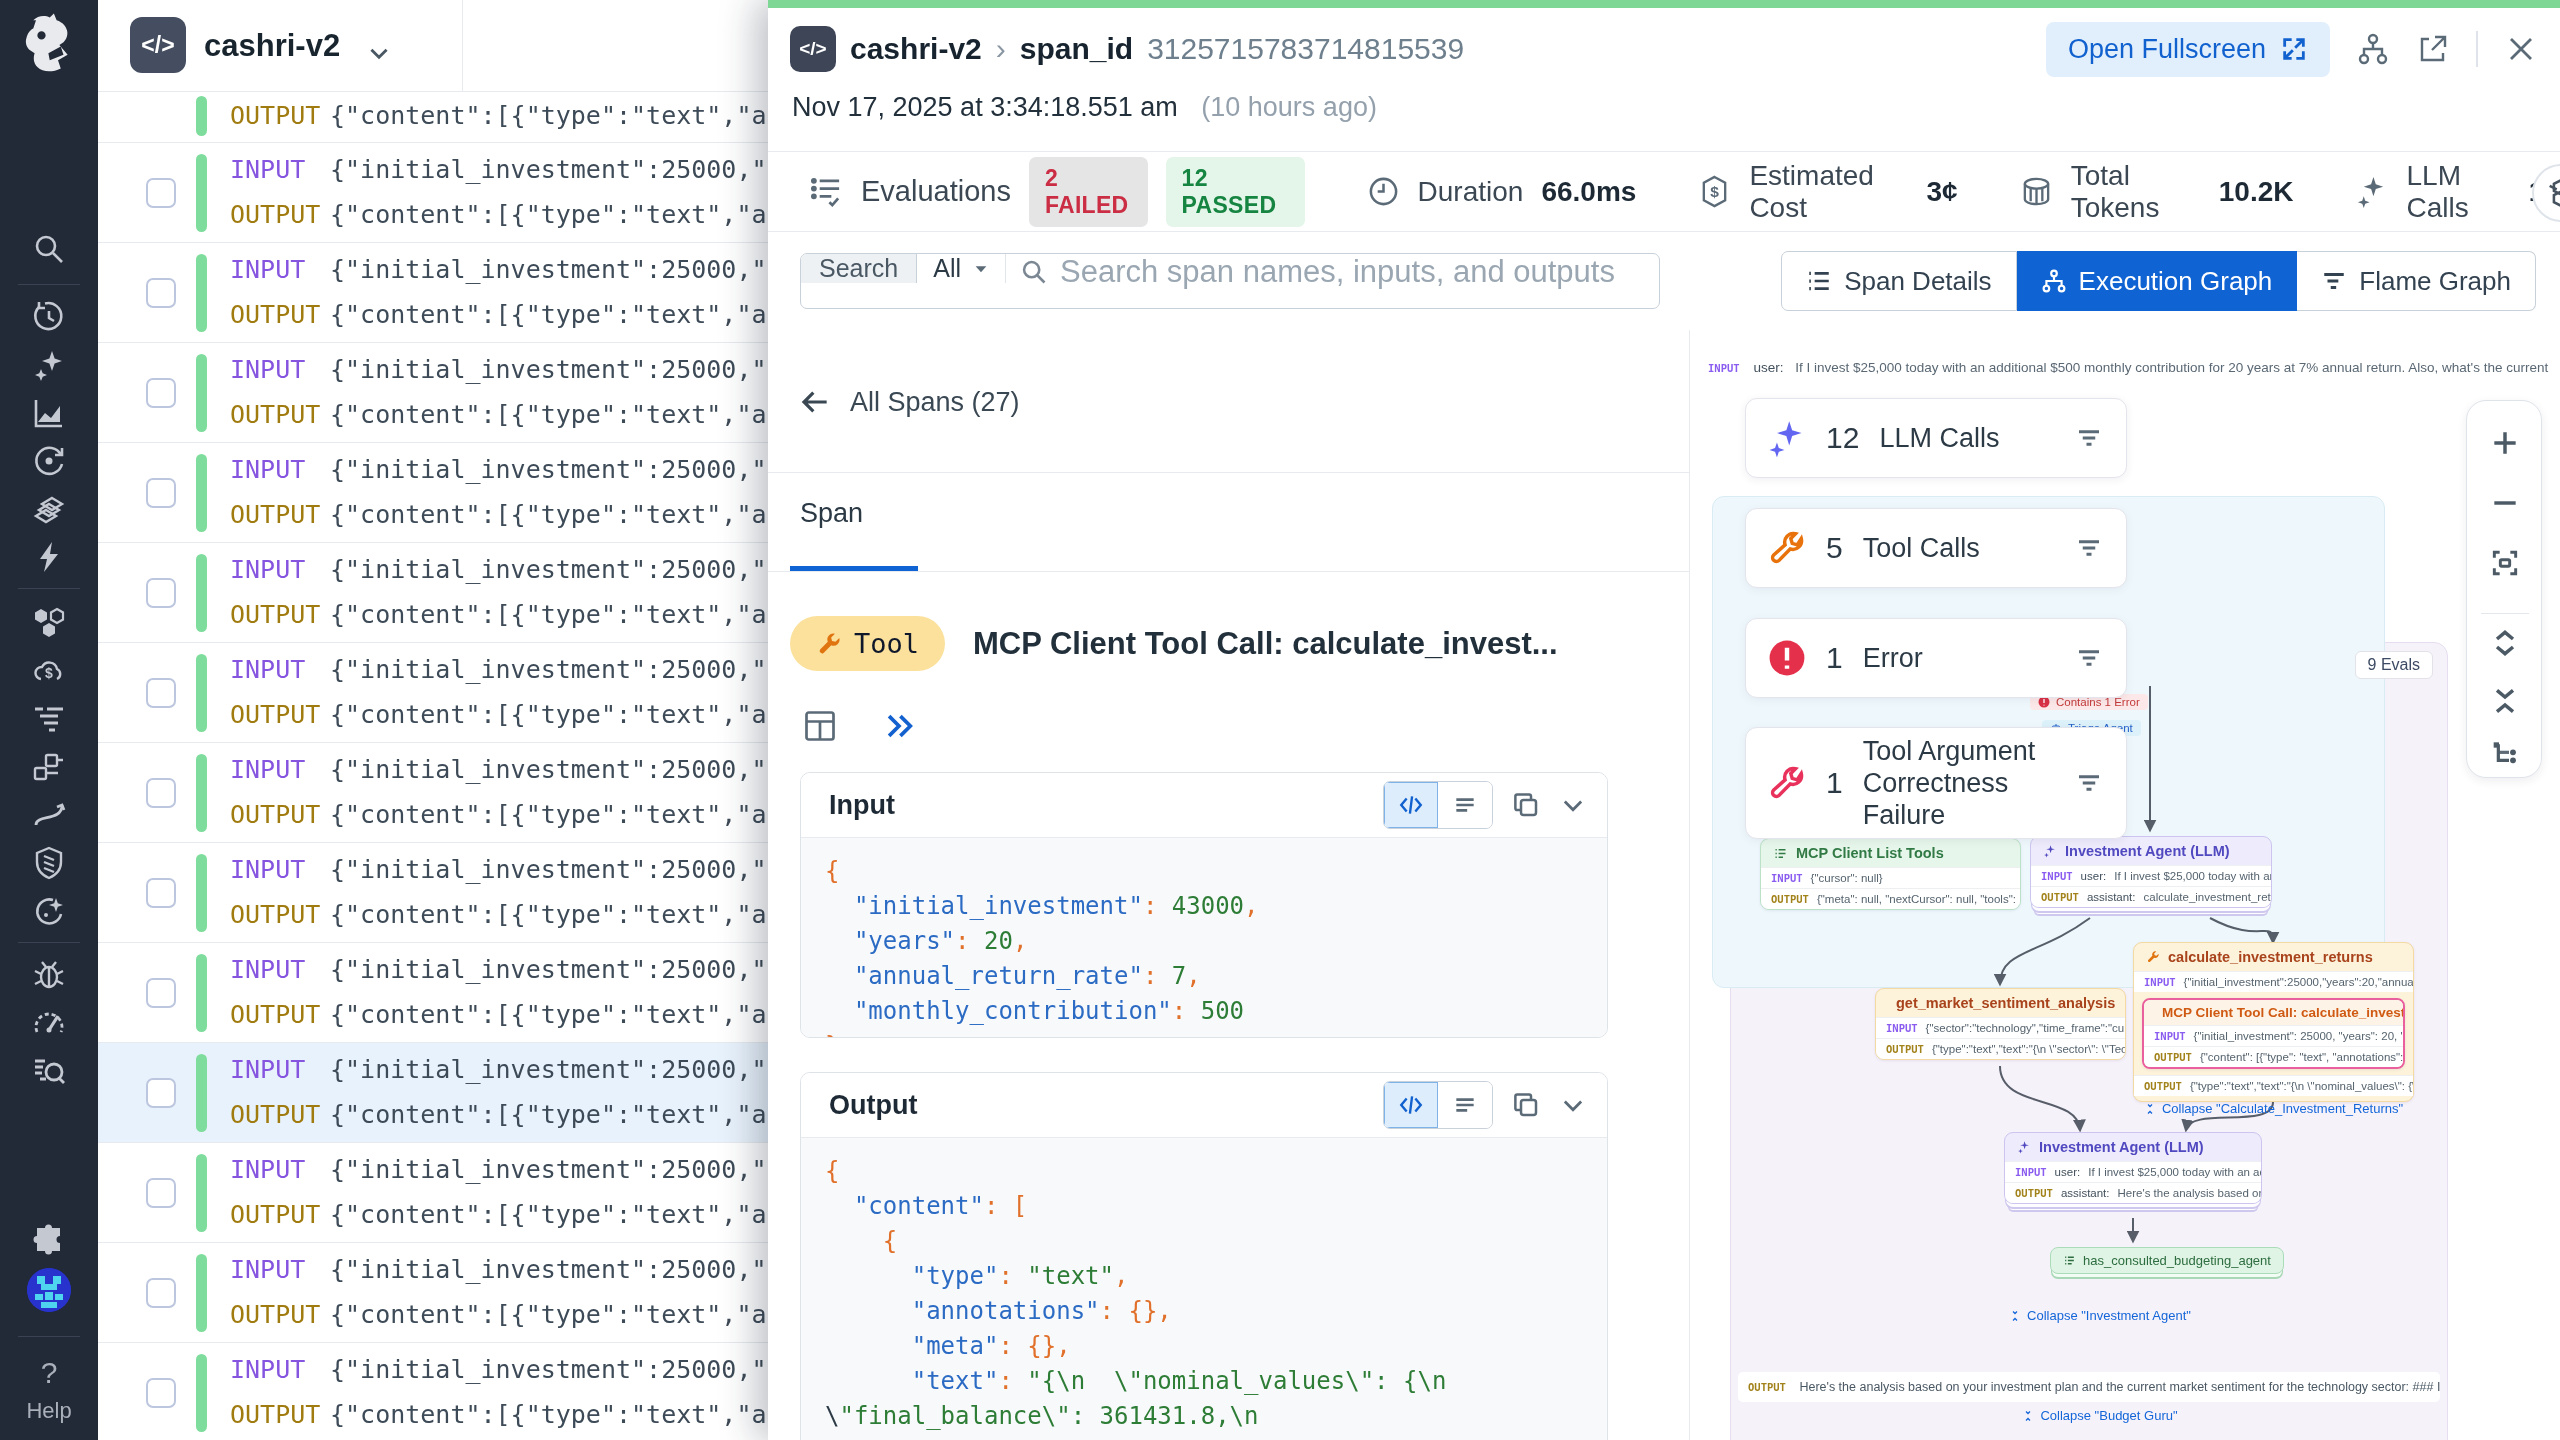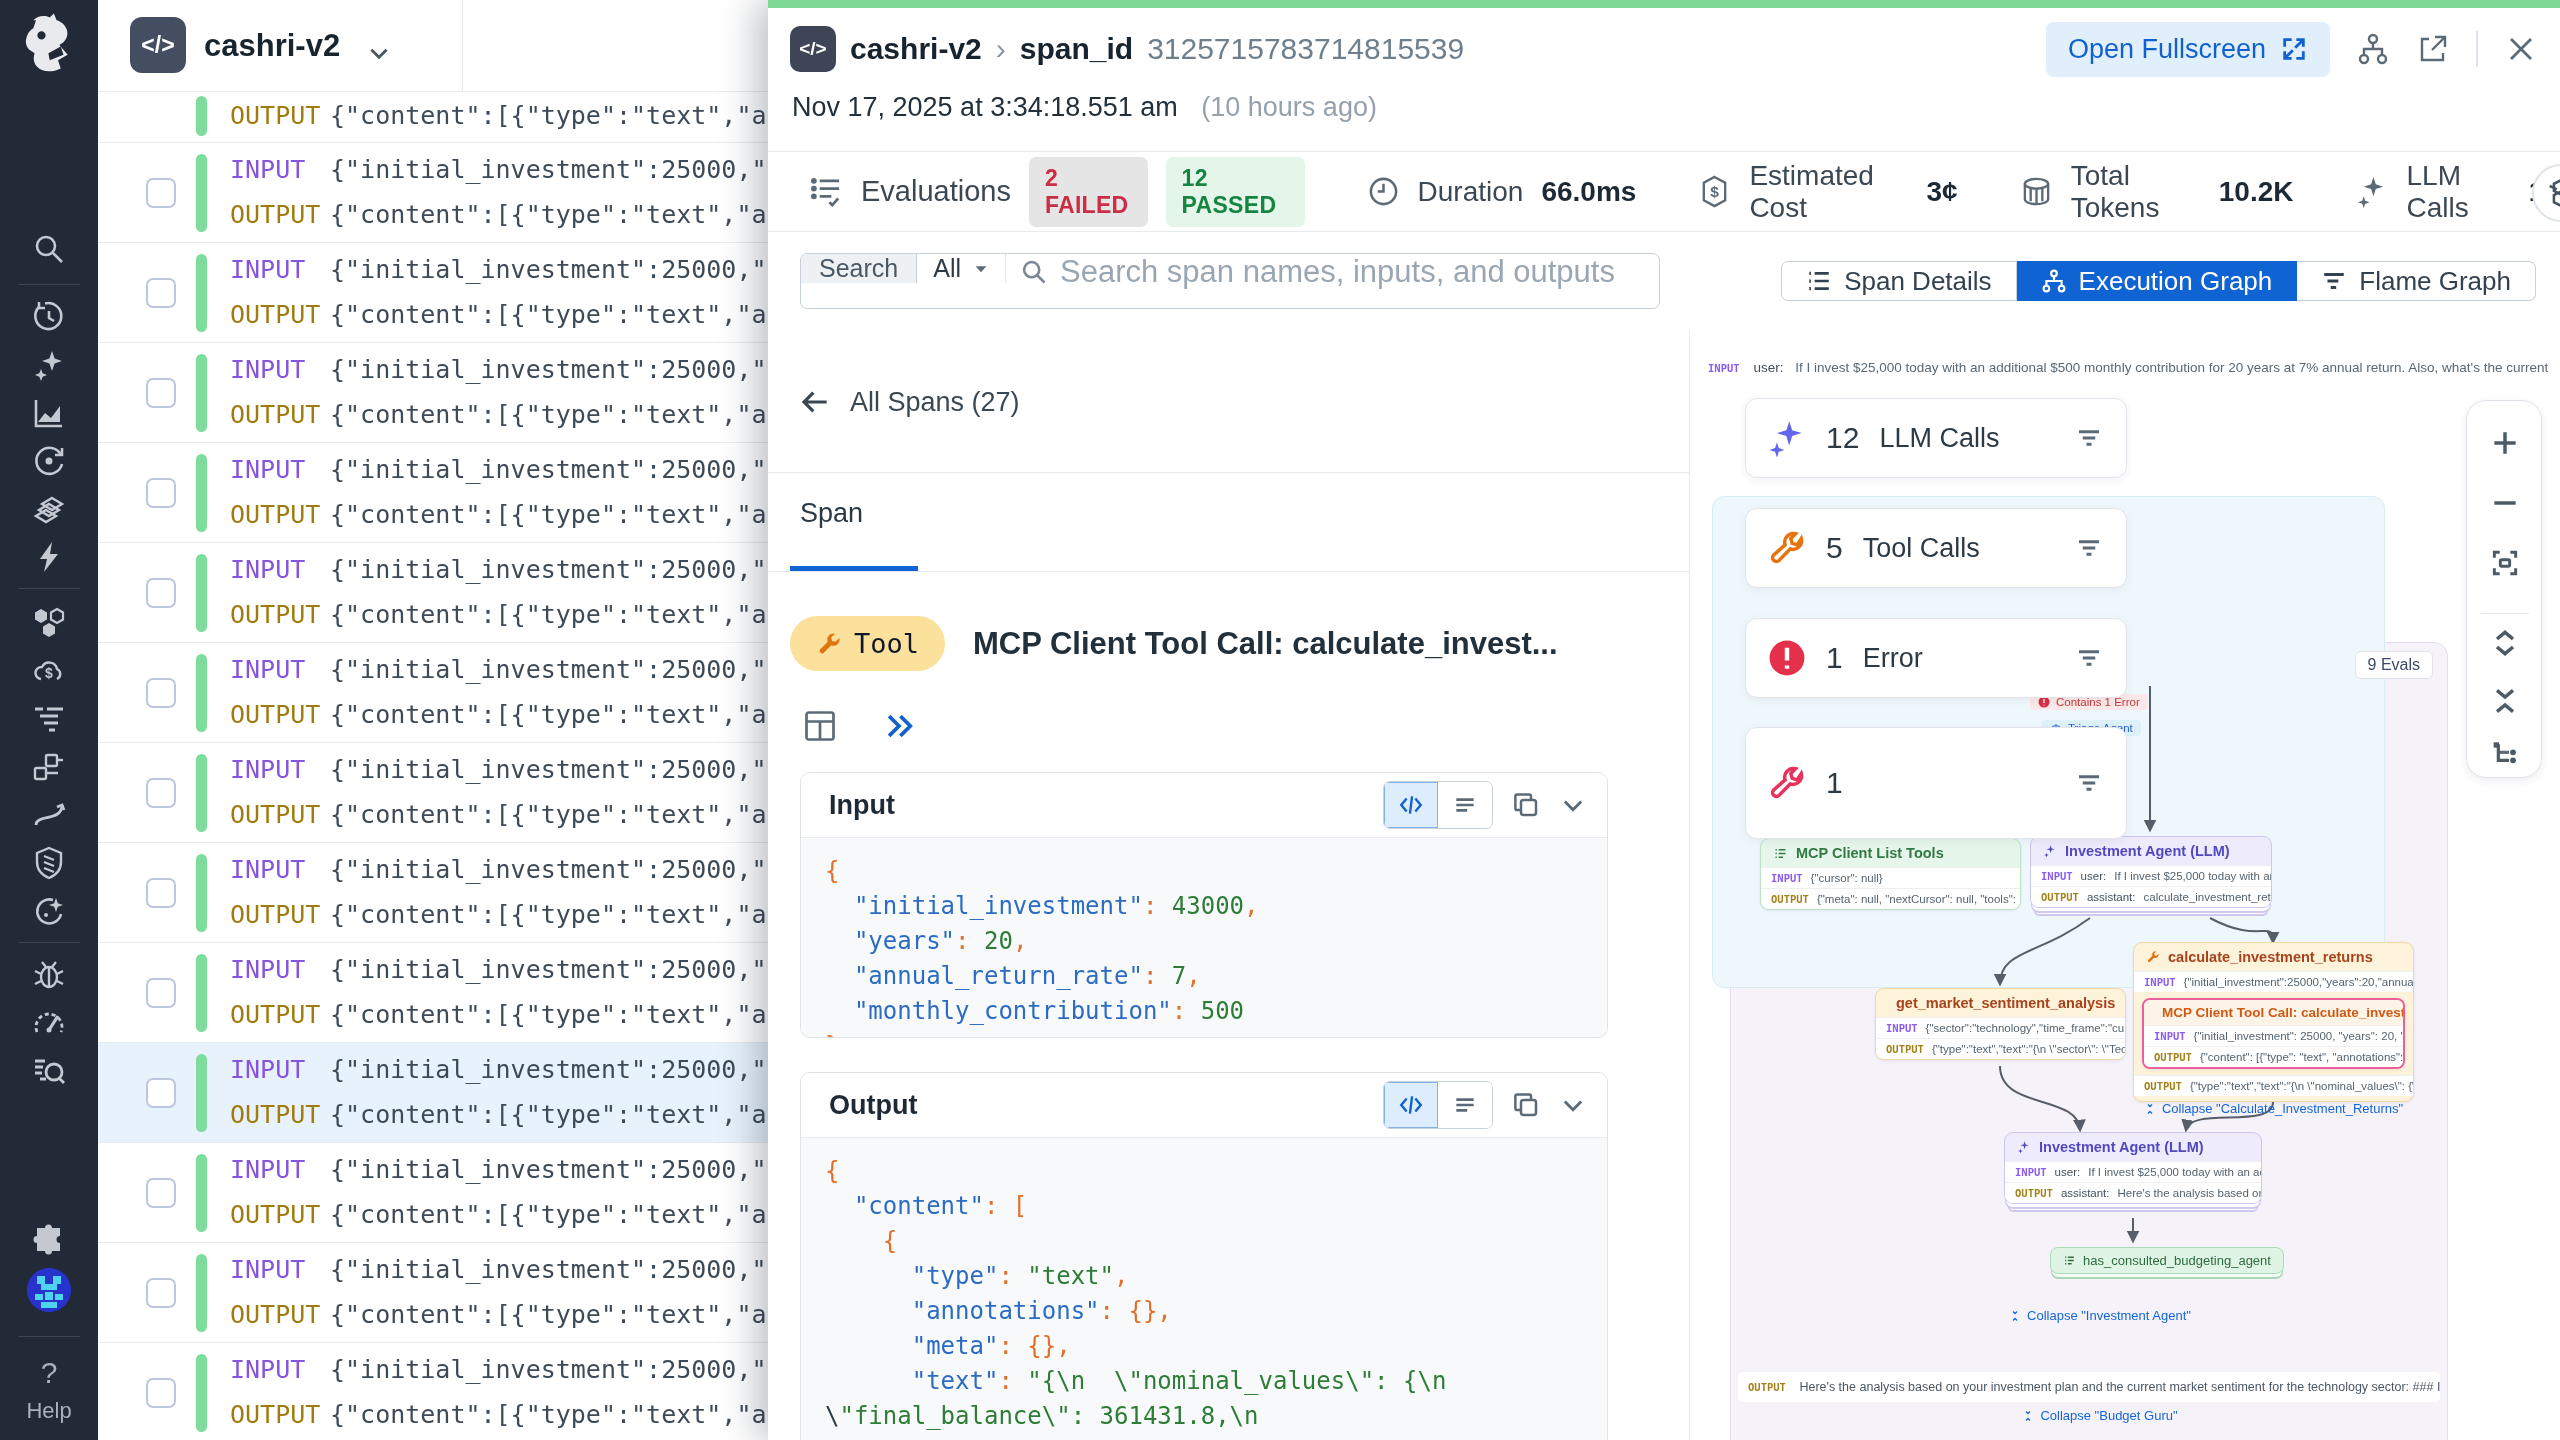--- a/index.html
+++ b/index.html
@@ -82,21 +82,21 @@
     padding:0 24px 0 32px}
   #searchgrp{display:flex;align-items:flex-start;height:56px;width:860px;border:1px solid #c8d1d9;
     border-radius:7px;overflow:hidden;background:#fff}
   #search-lbl{background:#eef1f4;border-right:1px solid #c8d1d9;display:flex;align-items:center;
     padding:0 18px;font-size:25px;color:#4a5864}
   #search-all{display:flex;align-items:center;gap:12px;padding:0 16px;font-size:25px;color:#2c3a46;
     border-right:1px solid #e1e6ea;cursor:pointer}
   #search-box{flex:1;display:flex;align-items:center;gap:12px;padding:0 14px}
   #search-box input{border:none;outline:none;flex:1;font-size:31px;color:#2c3a46;font-family:inherit}
   #search-box input::placeholder{color:#9aa7b2}
-  #views{margin-left:auto;display:flex;height:40px}
+  #views{margin-left:auto;display:flex;height:60px}
   .view-btn{display:flex;align-items:center;gap:12px;padding:0 24px;font-size:26px;color:#334250;
     background:#fff;border:1px solid #c8d1d9;border-left-width:0;cursor:pointer;font-family:inherit}
   .view-btn:first-child{border-left-width:1px;border-radius:7px 0 0 7px}
   .view-btn:last-child{border-radius:0 7px 7px 0}
   .view-btn.sel{background:#1063d2;border-color:#1063d2;color:#fff}
 
   
   #left-pane{position:absolute;left:0;top:330px;width:922px;bottom:0;border-right:1px solid #e7eaee;overflow:hidden}
   #back-row{position:absolute;left:32px;top:56px;display:flex;align-items:center;gap:18px;cursor:pointer}
   #back-row .txt{font-size:27px;color:#3a4854}
@@ -918,20 +918,21 @@
       <span class="clbl">Error</span>
       <svg class="fico" width="30" height="30" viewBox="0 0 24 24" stroke="currentColor" stroke-width="2.4" fill="none">
           <path d="M4 7h16M7 12h10M10 17h4"></path>
         </svg>
     </div>
     <div class="gcard" style="top:397px;height:112px">
       <svg class="cicon" viewBox="0 0 24 24" fill="none" stroke="#e8315b" stroke-width="2.2">
           <path d="M21 6a5.5 5.5 0 0 1-7 6.6L7 19.8a2.4 2.4 0 0 1-3.4-3.4L10.8 10A5.5 5.5 0 0 1 17.4 3l-3 3 .9 3.1 3.1.9z"></path>
         </svg>
       <span class="cnt">1</span>
+      <span class="clbl" style="max-width:230px">Tool Argument Correctness Failure</span>
       <svg class="fico" width="30" height="30" viewBox="0 0 24 24" stroke="currentColor" stroke-width="2.4" fill="none">
           <path d="M4 7h16M7 12h10M10 17h4"></path>
         </svg>
     </div>
 
     <div id="rail">
       <div class="rail-ic" style="top:26px">
           <svg viewBox="0 0 24 24" stroke="currentColor" stroke-width="2.6" fill="none">
             <path d="M12 4v16M4 12h16"></path>
           </svg>

